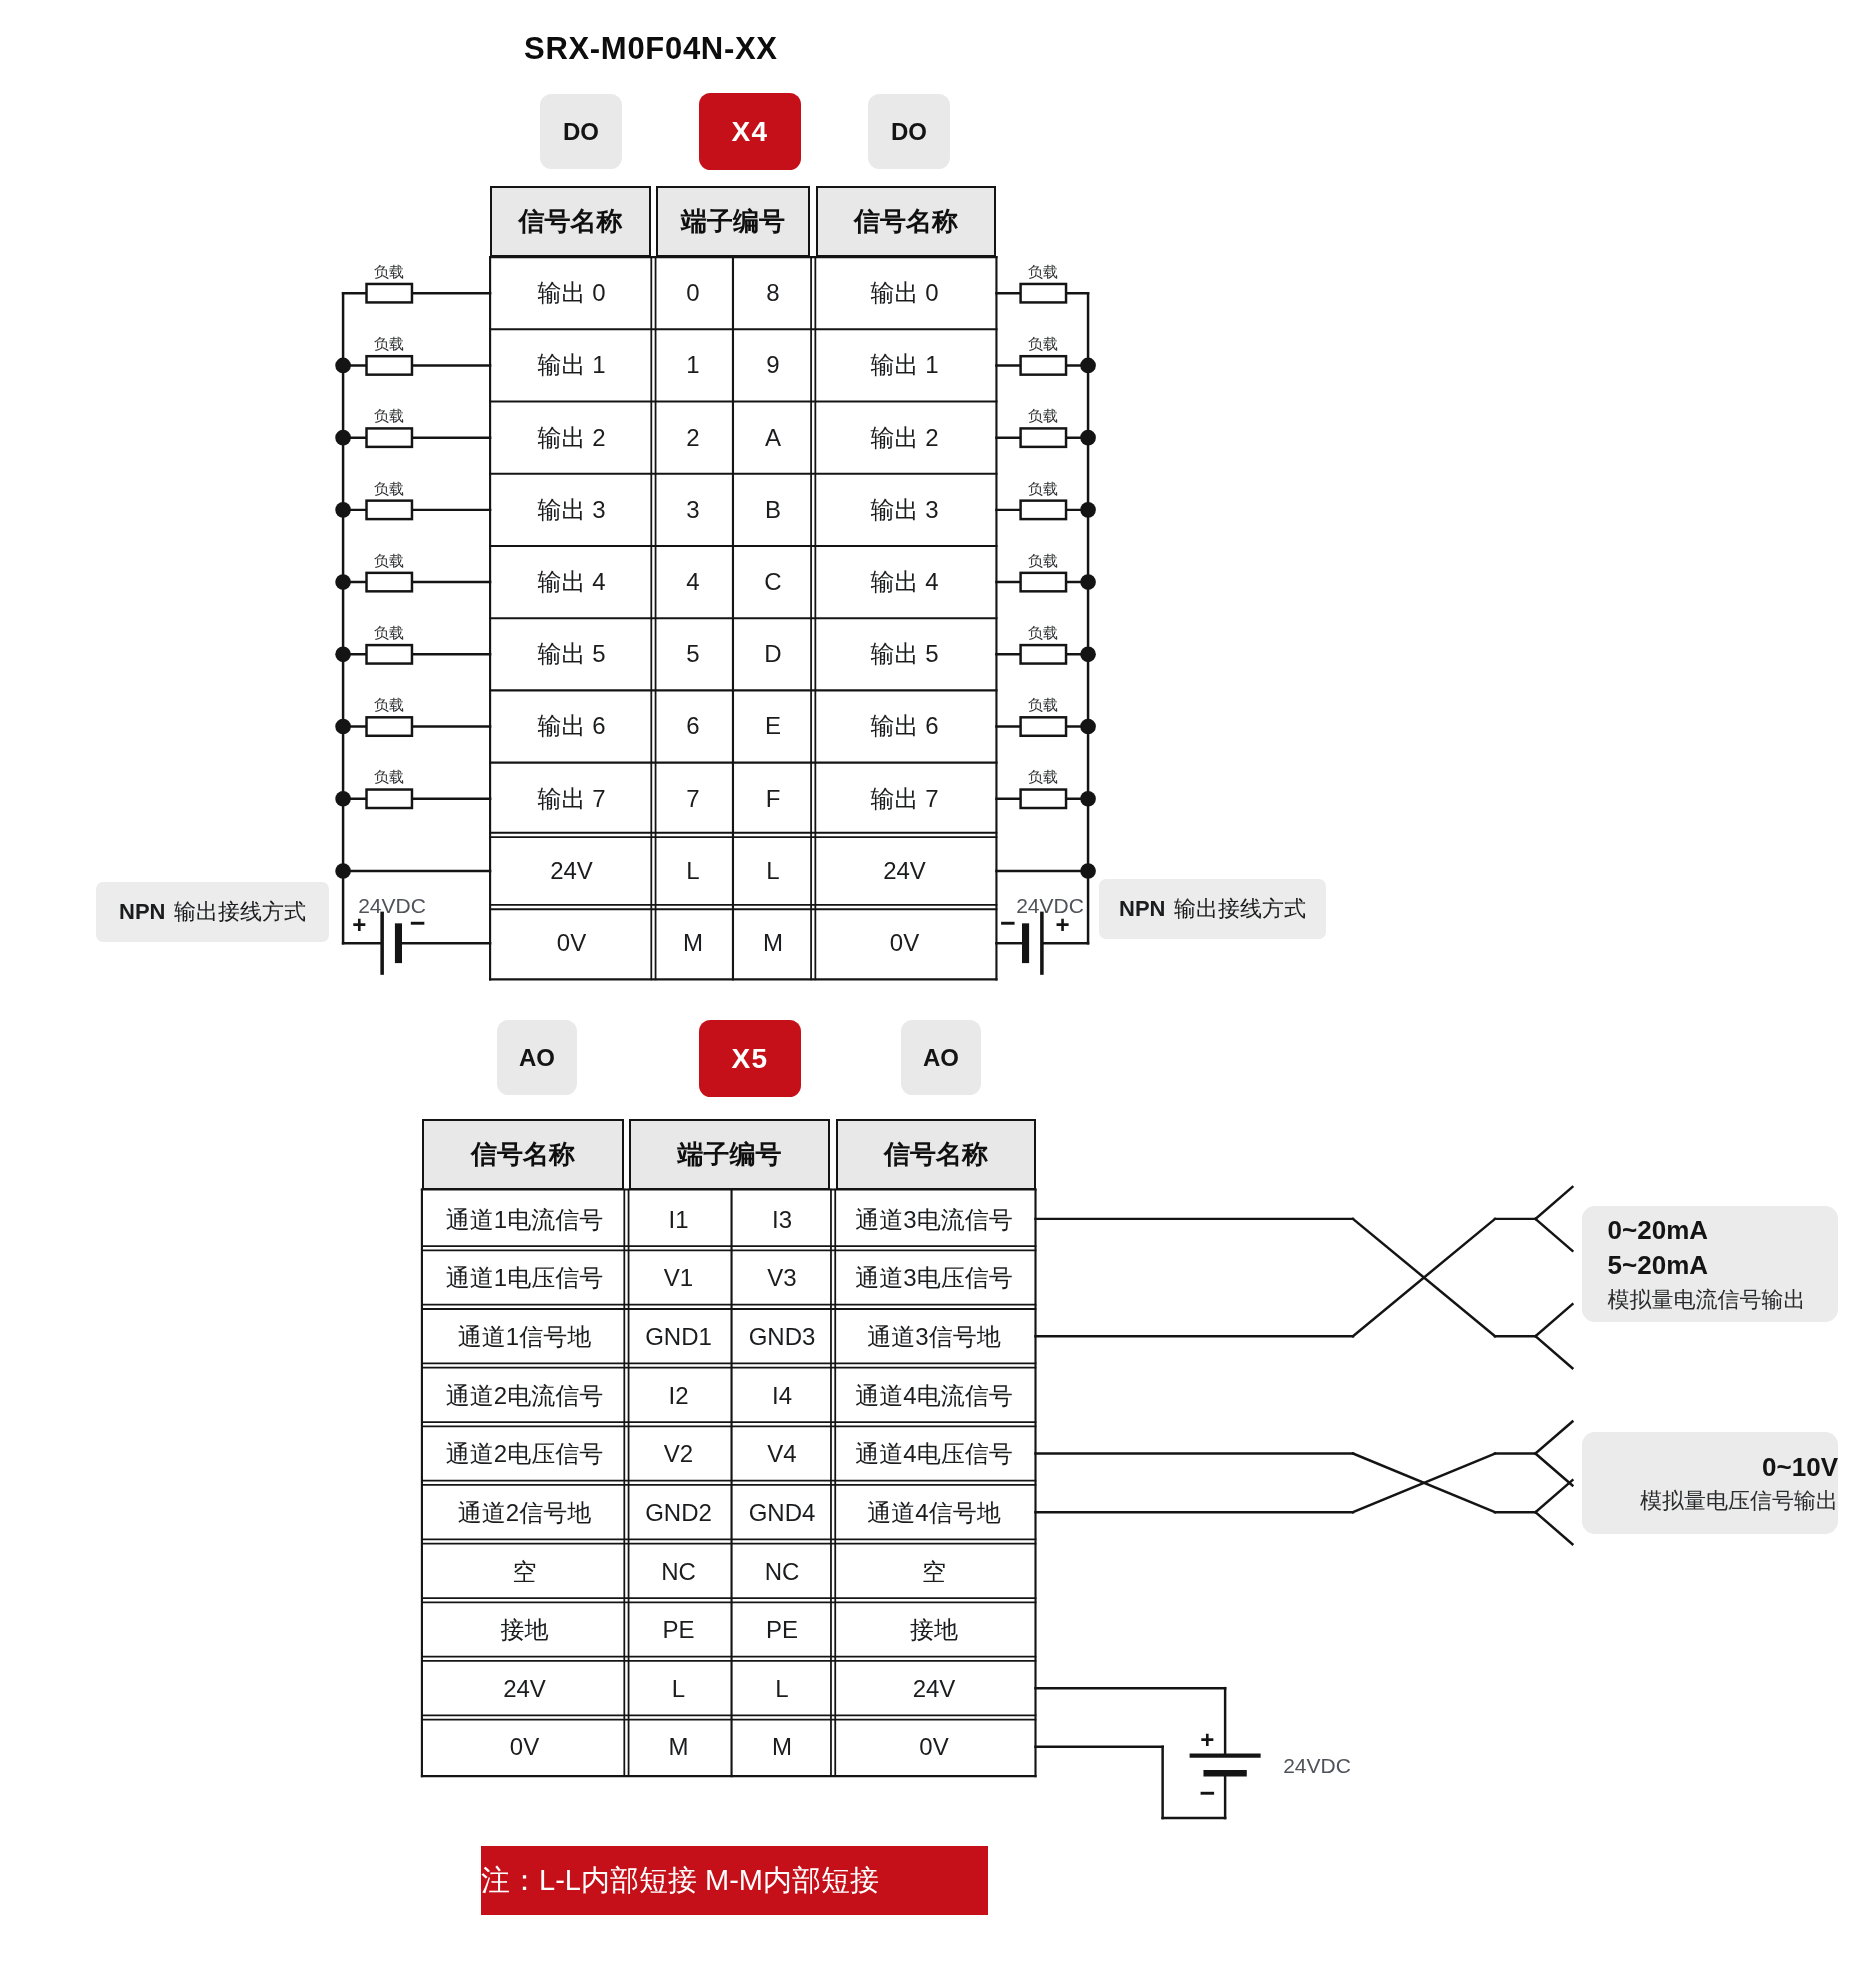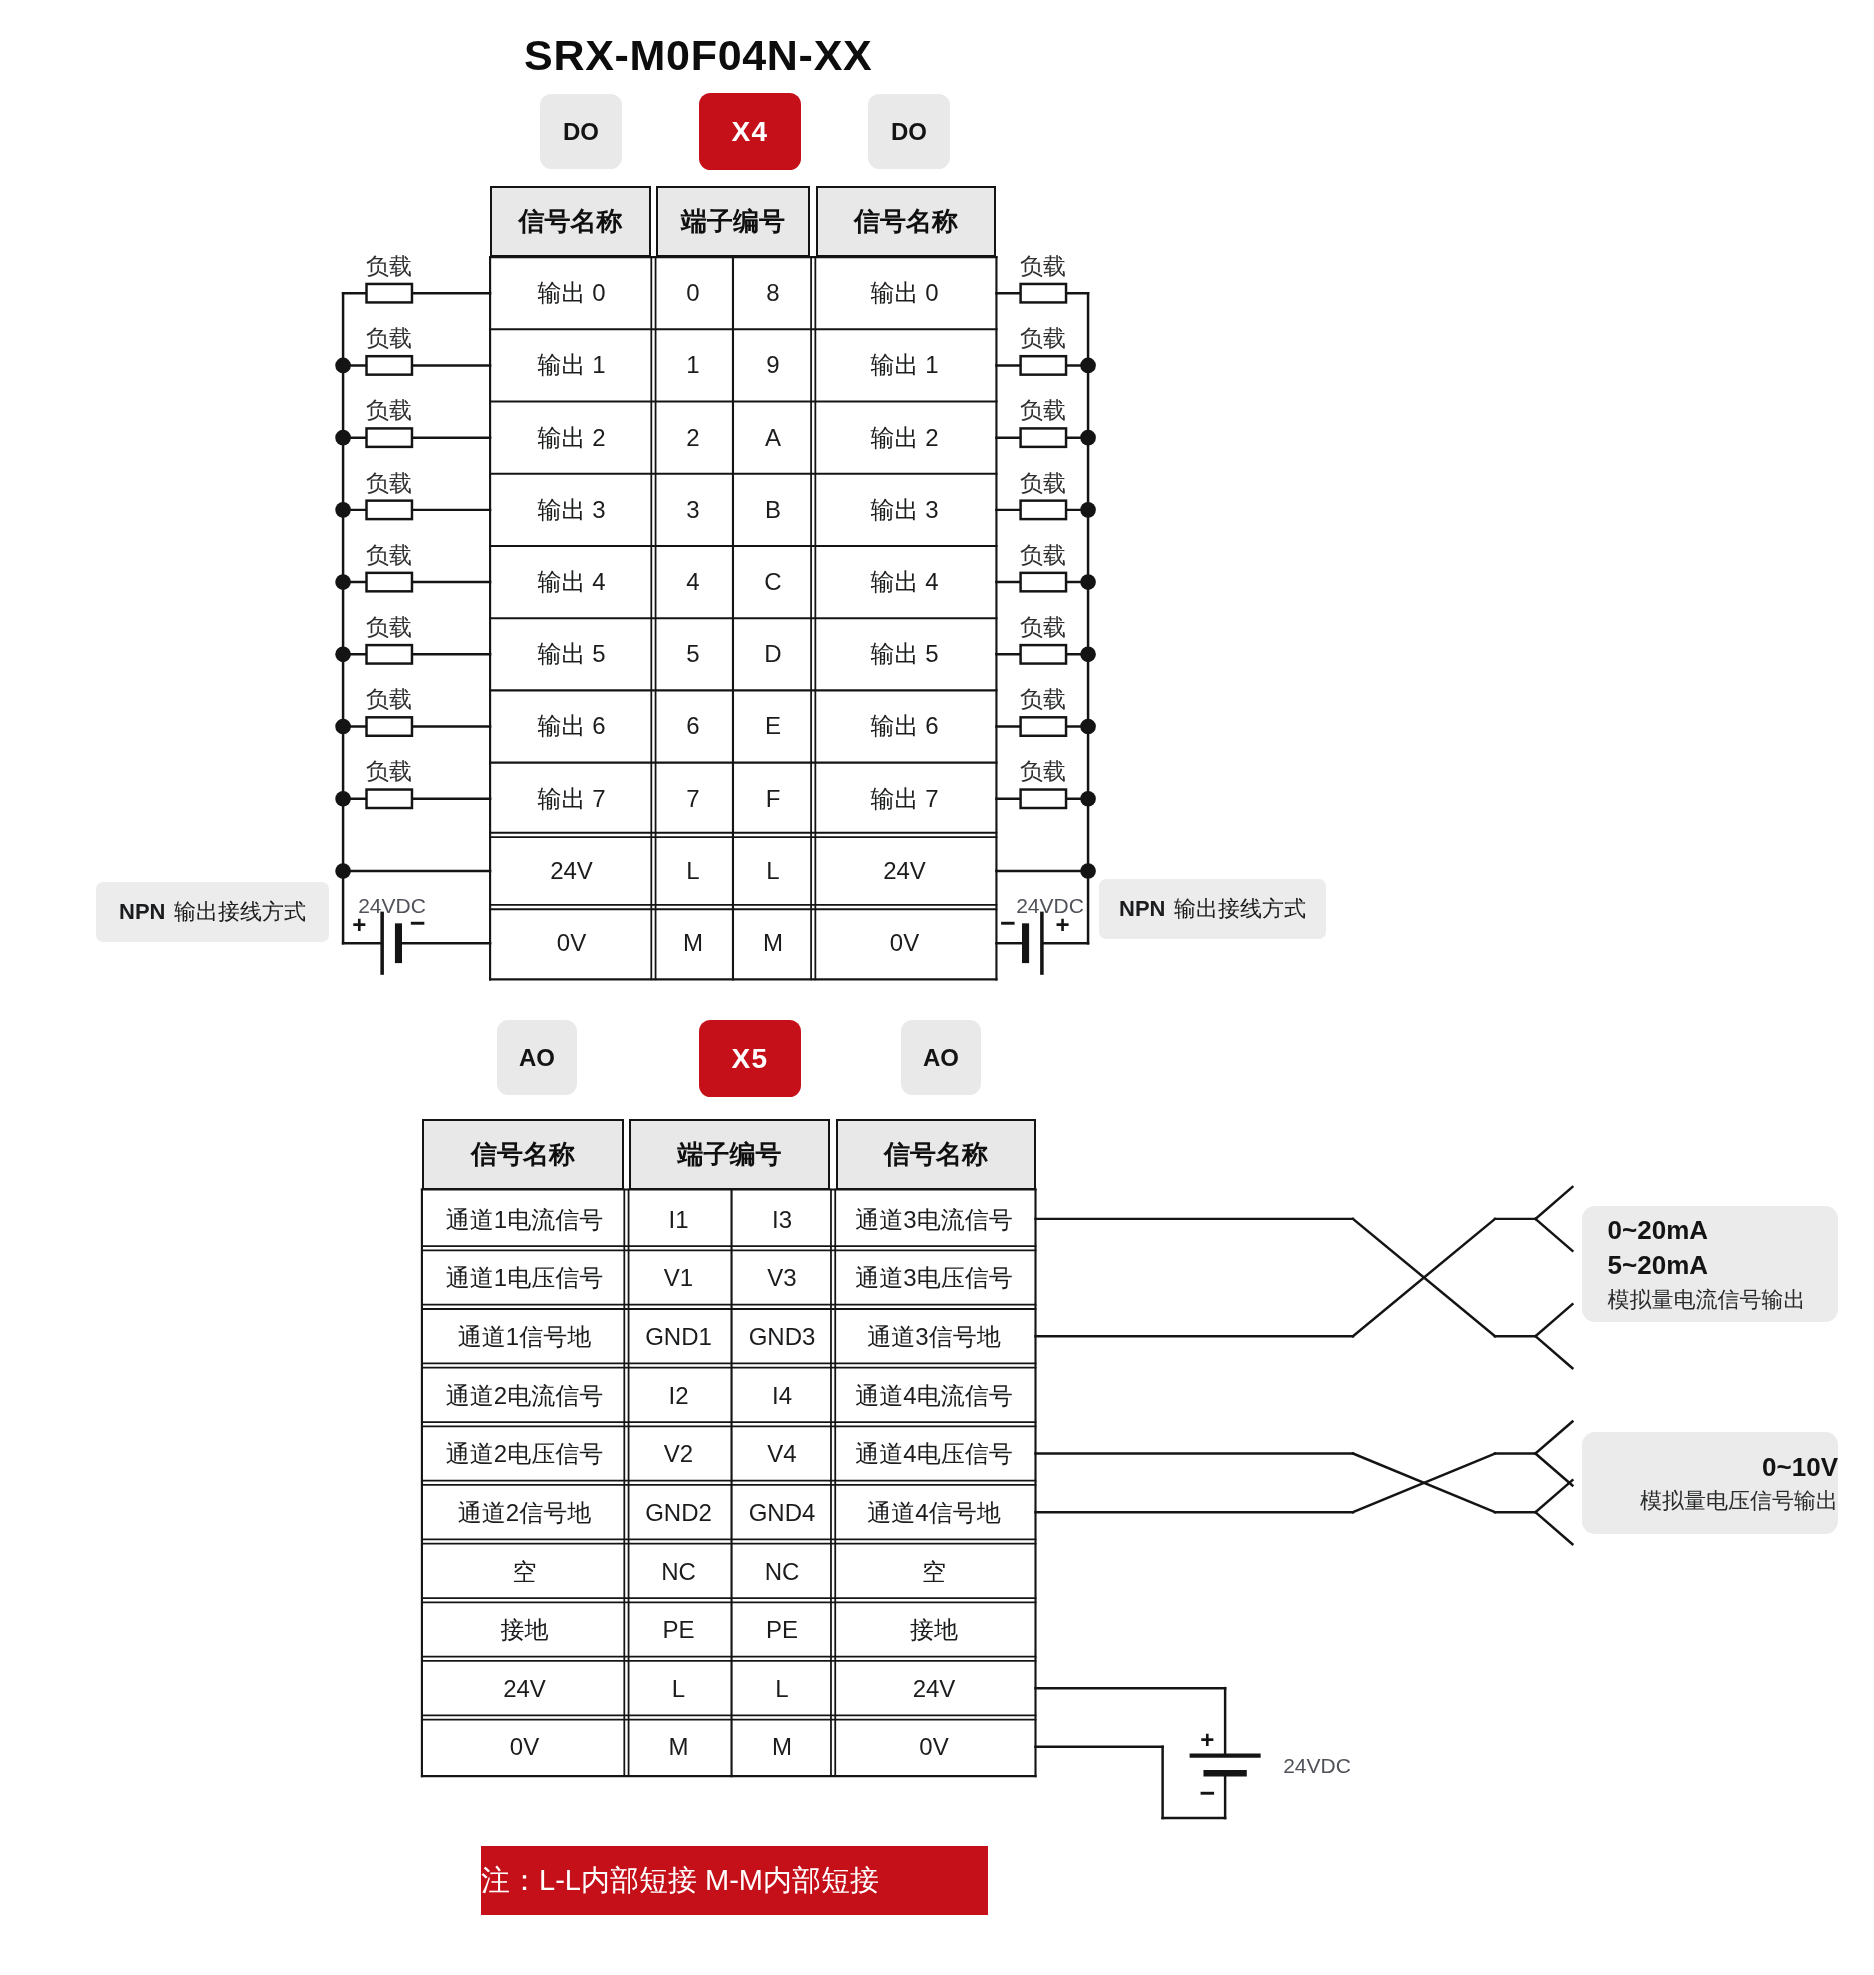--- a/index.html
+++ b/index.html
@@ -3,39 +3,39 @@
 <meta charset="utf-8">
 <style>
   html,body{margin:0;padding:0;background:#ffffff;}
   #stage{
     position:relative;width:1875px;height:1975px;background:#ffffff;
     font-family:"Liberation Sans","DejaVu Sans",sans-serif;color:#17181a;overflow:hidden;
   }
   #wiring{position:absolute;left:0;top:0;z-index:0;}
   .abs{position:absolute;box-sizing:border-box;}
   #page-title{
-    left:524px;top:31px;font-size:43px;font-weight:800;letter-spacing:0.7px;color:#0d0d0d;
+    left:524px;top:31px;font-size:31px;font-weight:800;letter-spacing:0.7px;color:#0d0d0d;
     white-space:nowrap;z-index:2;
   }
   .badge{
     display:flex;align-items:center;justify-content:center;border-radius:11.4px;
     font-weight:800;z-index:2;
   }
   .badge.gray{background:#e9e9e9;color:#141414;font-size:24px;}
   .badge.red{background:#c5101a;color:#ffffff;font-size:28px;letter-spacing:1.4px;}
   .hdr{
     background:#e8e8e8;border:2.1px solid #141414;display:flex;align-items:center;justify-content:center;
     font-weight:bold;font-size:26px;z-index:1;color:#0f0f0f;
   }
   .cell{
     display:flex;align-items:center;justify-content:center;font-size:24px;color:#1b1c1e;
     z-index:1;white-space:nowrap;
   }
   .load{
-    transform:translate(-50%,-100%);font-size:23px;color:#2e2f31;z-index:1;white-space:nowrap;
+    transform:translate(-50%,-100%);font-size:15px;color:#2e2f31;z-index:1;white-space:nowrap;
   }
   .supply{
     transform:translate(-50%,-50%);font-size:21px;color:#50525a;z-index:1;white-space:nowrap;
   }
   .npn-box{
     background:#ececec;border-radius:7px;display:flex;align-items:center;justify-content:center;
     font-size:22px;color:#1b1c1e;z-index:1;white-space:nowrap;
   }
   .npn-box .b{font-weight:800;margin-right:8.5px;}
   .ann-box{

